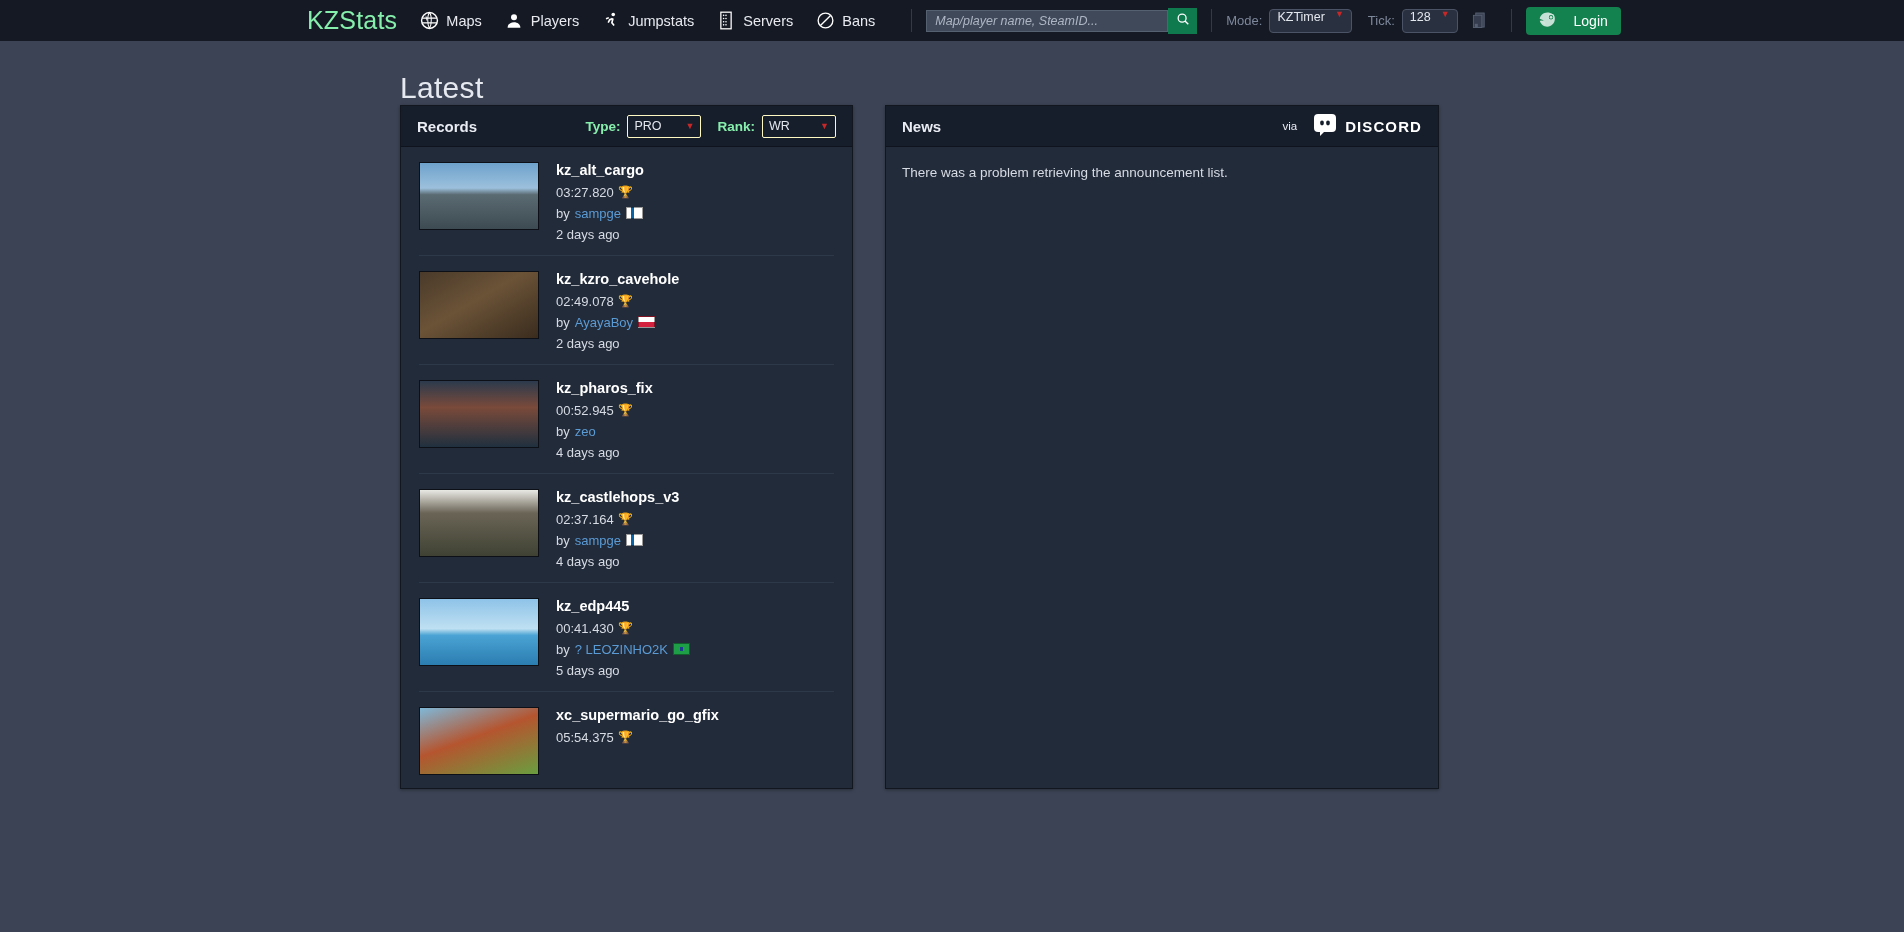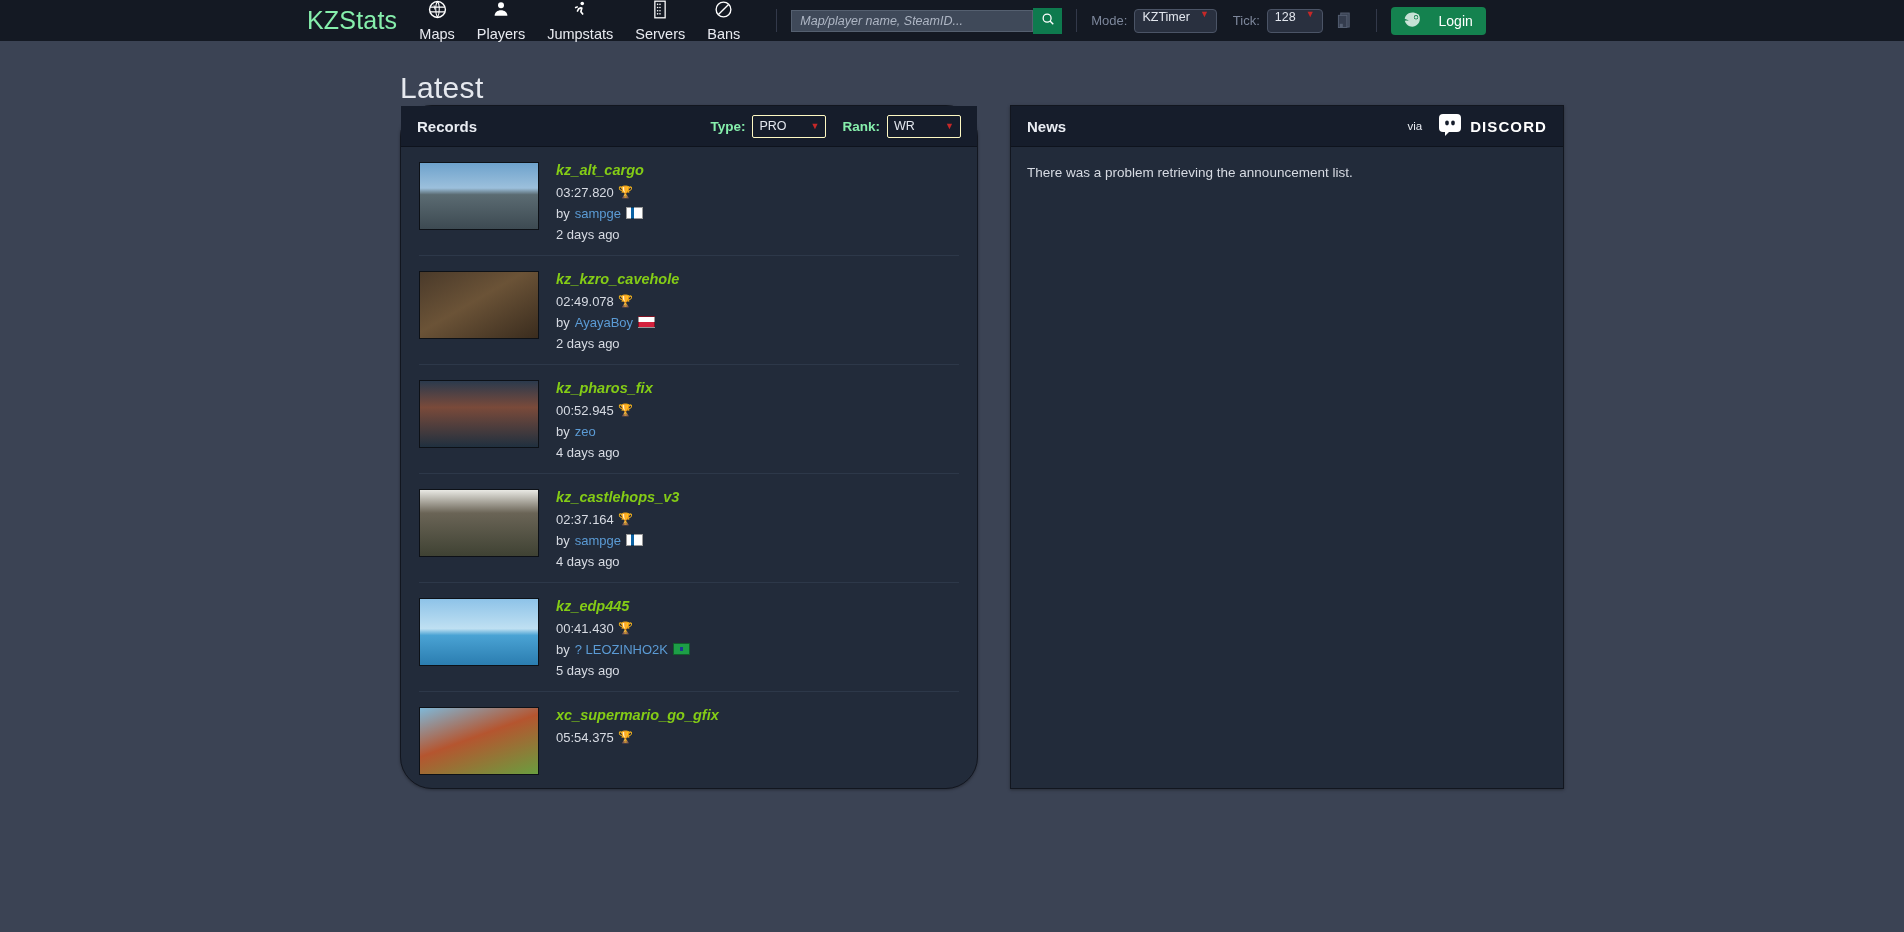--- a/index.html
+++ b/index.html
@@ -23,21 +23,21 @@
     height: 100%;
   }
   .brand {
     font-size: 25px; font-weight: normal; color: #86efac;
     letter-spacing: .2px; margin-right: 22px;
     cursor: pointer; white-space: nowrap;
   }
   .nav-link {
     display: flex; align-items: center; gap: 7px;
     color: #e8eaf0; font-size: 14.5px;
-    margin-right: 22px; cursor: pointer; white-space: nowrap; flex-direction: column;
+    margin-right: 22px; cursor: pointer; white-space: nowrap;
   }
   .nav-link .ico { display: flex; align-items: center; justify-content: center; width: 20px; height: 20px; }
 
   .divider {
     width: 1px; height: 23px; background: #33394a; margin: 0 14px;
   }
 
   
   .search-wrap { display: flex; align-items: center; height: 26px; }
   .search-input {
@@ -77,21 +77,21 @@
     color: #e6e9ef; font-size: 30px; font-weight: 400;
     margin: 30px 0 0 400px; letter-spacing: .3px;
   }
   .columns { display: flex; margin-left: 400px; gap: 32px; }
 
   .panel {
     background: #222b3a;
     border: 1px solid #12161f;
     box-shadow: 0 1px 3px rgba(0,0,0,.35);
   }
-  .panel-records { width: 578px; border-radius: 32px; }
+  .panel-records { width: 453px; }
   .panel-news { width: 554px; }
 
   .panel-head {
     background: #161d2b;
     height: 41px;
     display: flex; align-items: center; justify-content: space-between;
     padding: 0 16px;
     border-bottom: 1px solid #0e131d;
   }
   .panel-title { color: #e9ecf2; font-size: 15px; font-weight: bold; }
@@ -114,22 +114,22 @@
   }
   .rec-row:last-child { border-bottom: none; }
   .thumb {
     width: 120px; height: 68px; flex: none;
     border: 1px solid #0d1117;
     background-size: cover; background-position: center;
     cursor: pointer;
   }
   .rec-info { display: flex; flex-direction: column; gap: 6px; padding-top: 1px; }
   .rec-map {
-    color: #84cc16; font-size: 14.5px; font-weight: bold;
-    cursor: pointer; line-height: 1.1; font-style: italic;
+    color: #ffffff; font-size: 14.5px; font-weight: bold;
+    cursor: pointer; line-height: 1.1;
   }
   .rec-time { color: #d7dbe3; font-size: 13px; display: flex; align-items: center; gap: 5px; }
   .rec-by { color: #d7dbe3; font-size: 13px; display: flex; align-items: center; gap: 5px; }
   .rec-by .pname { color: #5b9bd5; cursor: pointer; }
   .rec-ago { color: #d7dbe3; font-size: 13px; }
   .flag { width: 17px; height: 12px; display: inline-block; border: 1px solid rgba(0,0,0,.4); }
 
   .news-body { padding: 18px 16px 22px 16px; }
   .news-text { color: #d7dbe3; font-size: 13.5px; }
   .via { color: #e9ecf2; font-size: 11.5px; margin-right: 8px; }

